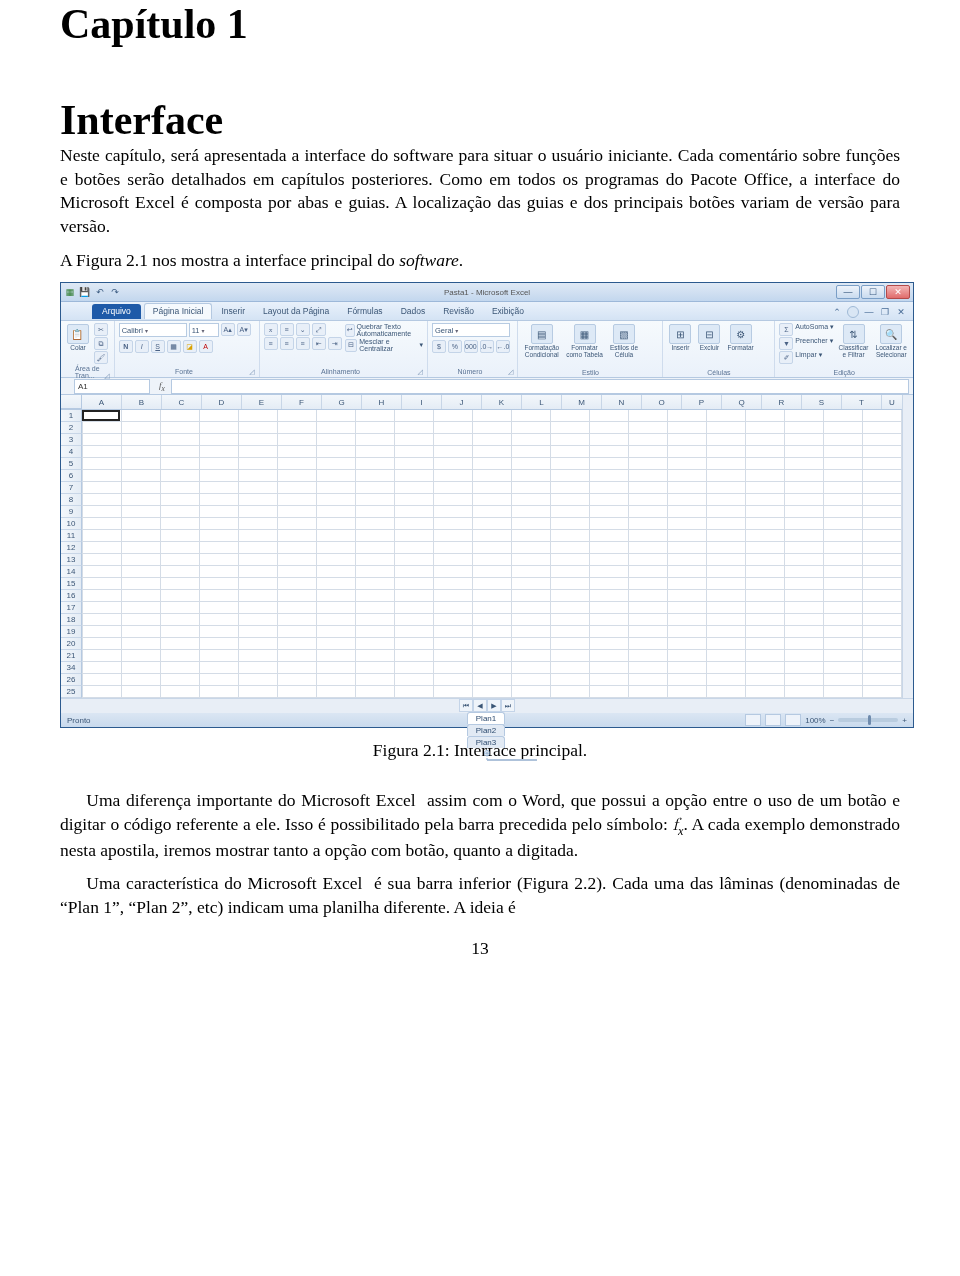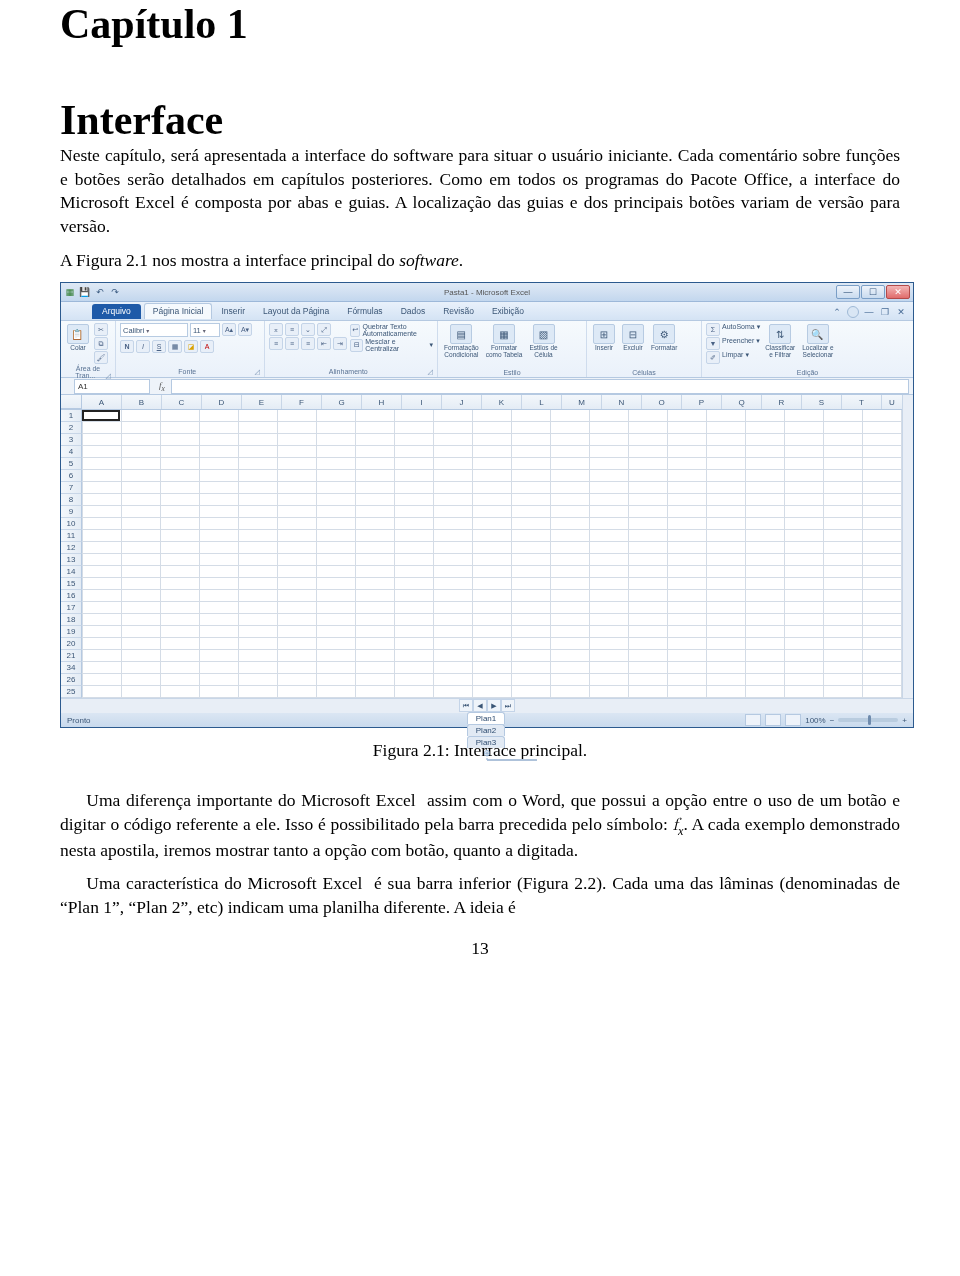--- a/index.html
+++ b/index.html
@@ -389,20 +389,36 @@
             <div class="mergewrap">
                 <span class="smbtn">⊟</span>
                 <span>Mesclar e Centralizar</span>
                 <span class="arw">▾</span>
               </div>
           </div>
         </div>
         <div class="rg-title"><span>Alinhamento</span><span class="launcher">◿</span></div>
       </div>
 
+      <div class="rg" style="width:84px;">
+        <div class="rg-body stackcol" style="width:100%;">
+          <div class="combo" style="width:72px;">
+              <span>Geral</span>
+              <span class="arw">▾</span>
+            </div>
+          <div class="hrow">
+            <div class="smbtn">$</div>
+            <div class="smbtn">%</div>
+            <div class="smbtn">000</div>
+            <div class="smbtn">.0→</div>
+            <div class="smbtn">←.0</div>
+          </div>
+        </div>
+        <div class="rg-title"><span>Número</span><span class="launcher">◿</span></div>
+      </div>
 
       <div class="rg" style="width:140px;">
         <div class="rg-body">
           <div class="vbtn">
               <div class="bigicon">▤</div>
               <div class="lbl">Formatação
 Condicional</div>
             </div>
           <div class="vbtn">
               <div class="bigicon">▦</div>

